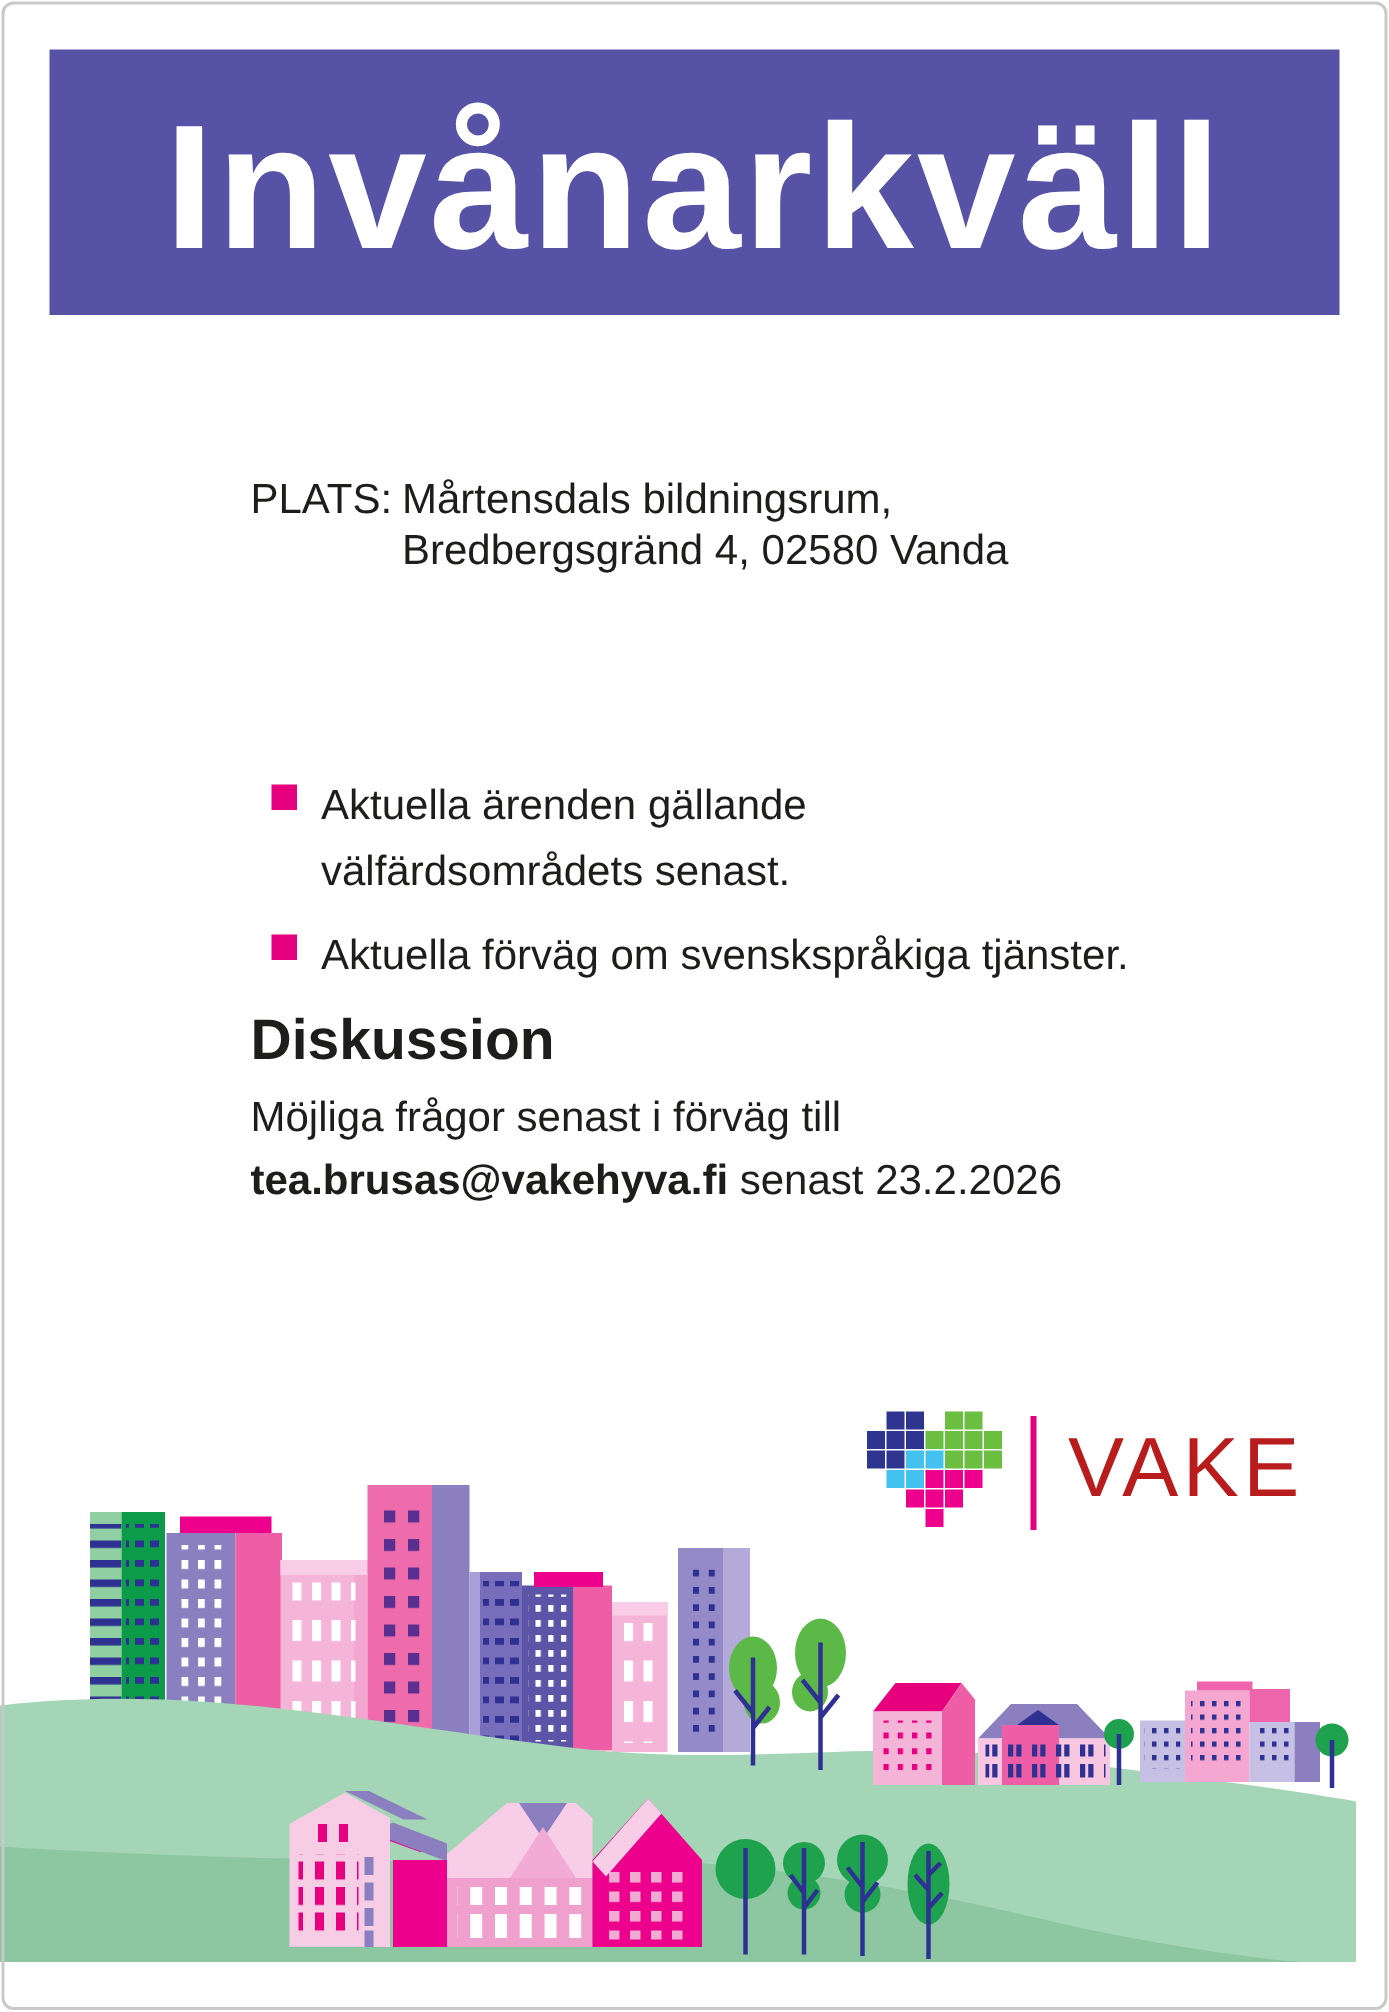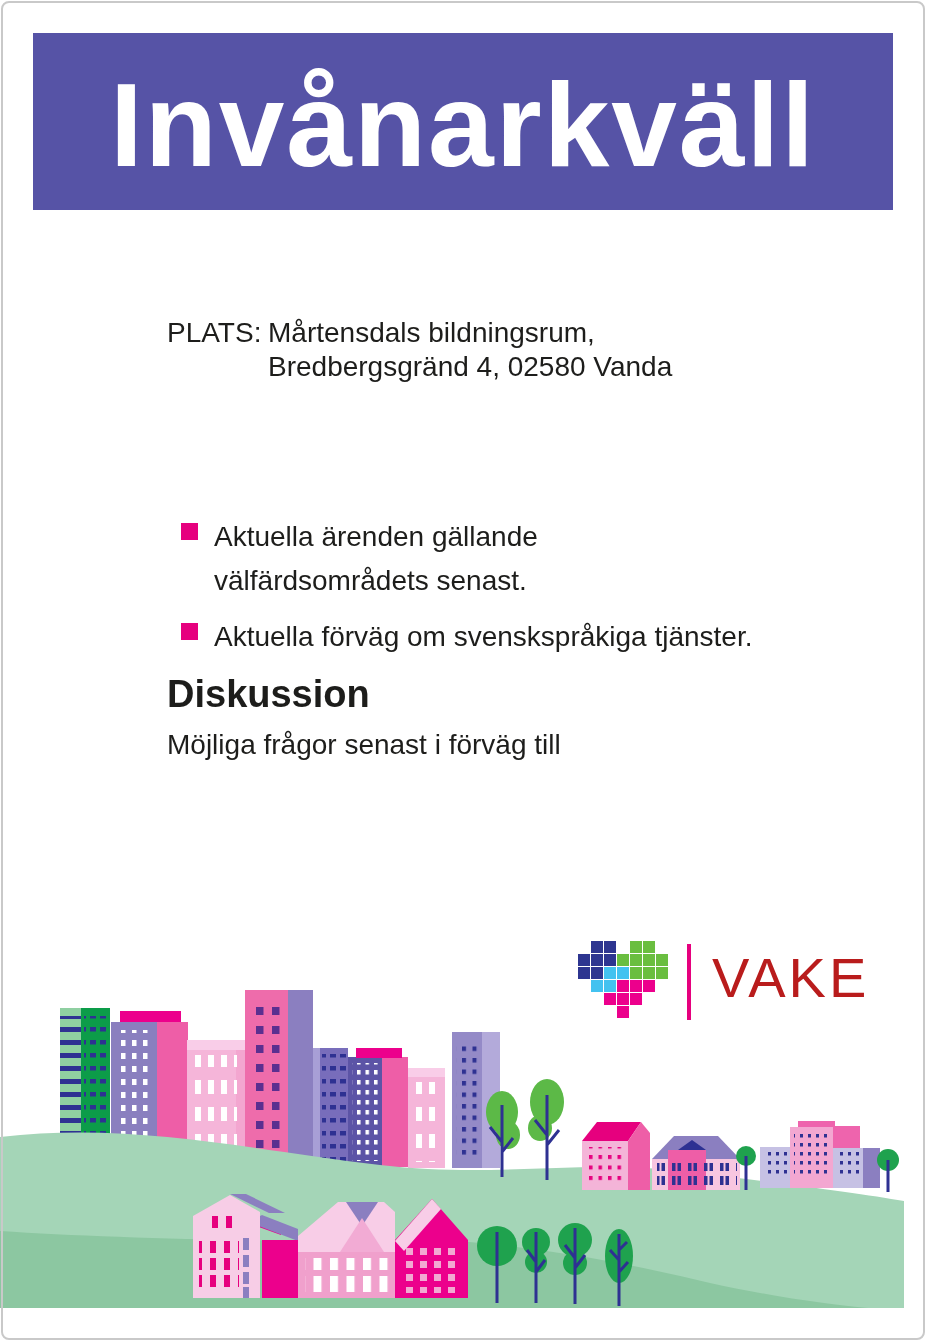--- a/index.html
+++ b/index.html
@@ -72,20 +72,21 @@
       <span class="sq"></span>
       <div class="btxt">
         <span>Aktuella förväg om svenskspråkiga tjänster.</span>
       </div>
     </div>
   </div>
 
   <h2 class="disc-h">Diskussion</h2>
   <p class="disc-p">
     <span class="l">Möjliga frågor senast i förväg till</span>
+    <span class="l"><span class="em">tea.brusas@vakehyva.fi</span><span> senast 23.2.2026</span></span>
   </p>
 
   <div class="heart">
       <div></div>
       <div style="background: rgb(45, 53, 144);"></div>
       <div style="background: rgb(45, 53, 144);"></div>
       <div></div>
       <div style="background: rgb(106, 190, 64);"></div>
       <div style="background: rgb(106, 190, 64);"></div>
       <div></div>

